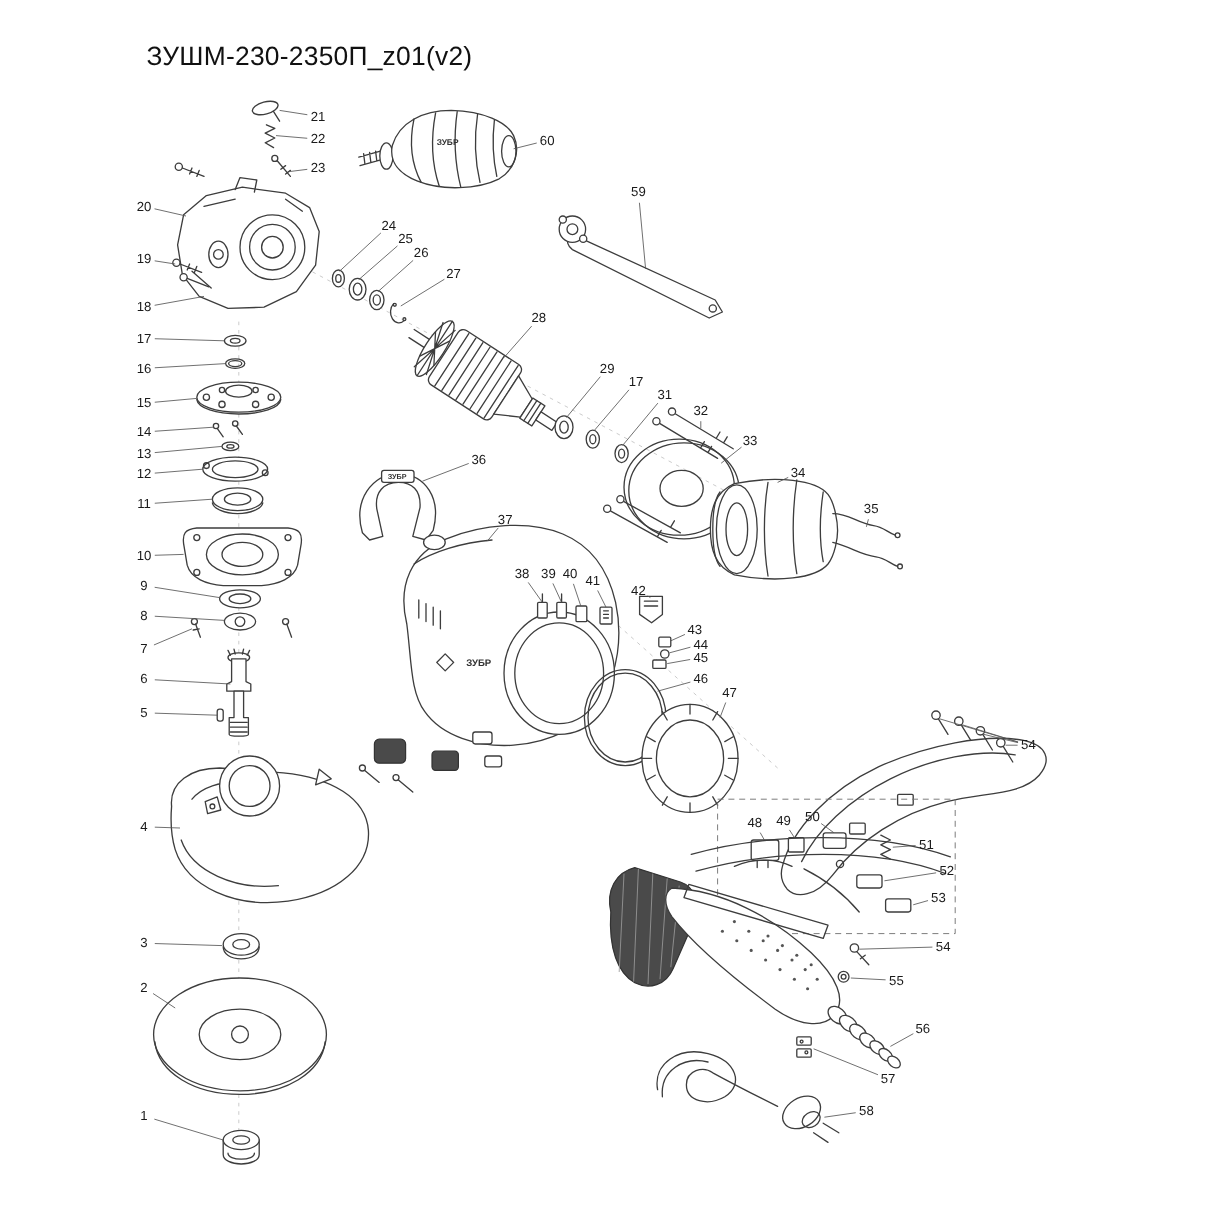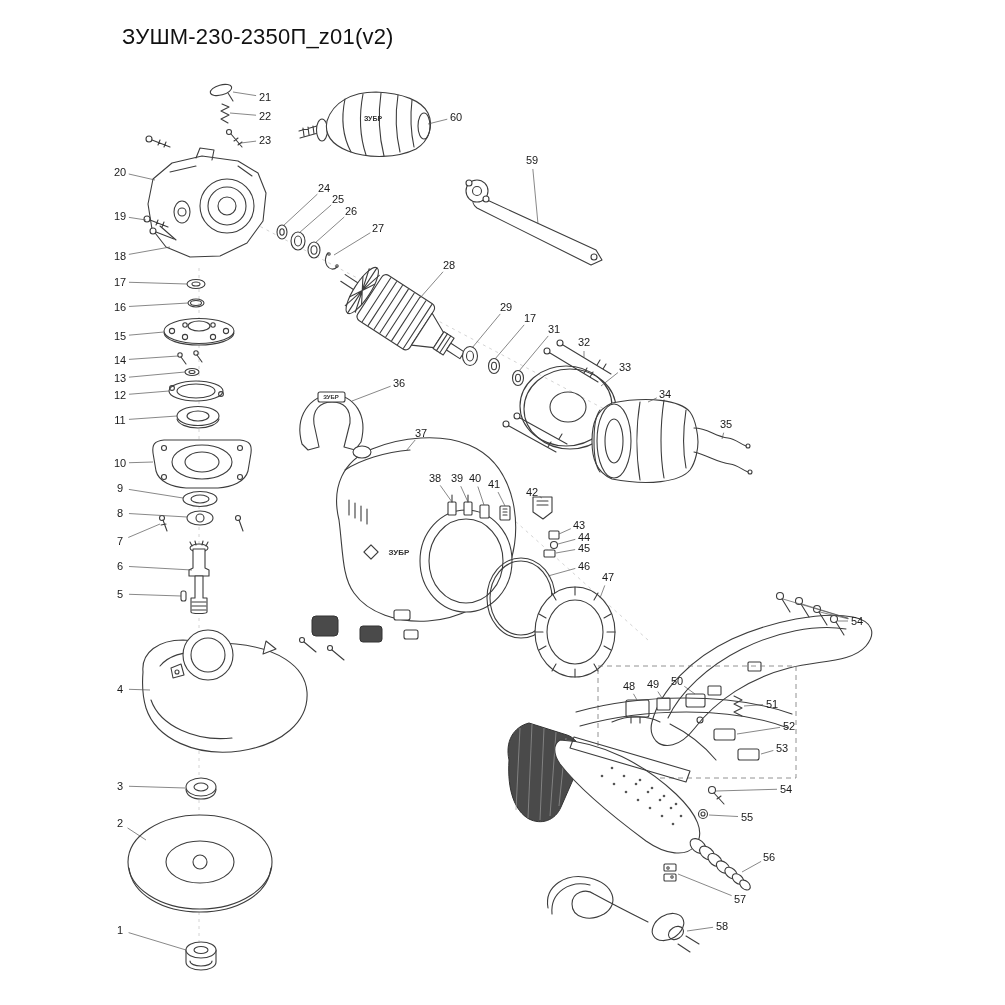--- a/index.html
+++ b/index.html
@@ -1,17 +1,17 @@
 <!DOCTYPE html>
 <html><head>
 <meta charset="utf-8">
 <style>
   html,body{margin:0;padding:0;background:#fff;}
   .page{position:relative;width:1005px;height:1005px;background:#fff;overflow:hidden;font-family:"Liberation Sans",sans-serif;}
-  .title{position:absolute;left:122px;top:24px;font-size:22px;color:#111;letter-spacing:.2px;}
+  .title{position:absolute;left:122px;top:34px;font-size:22px;color:#111;letter-spacing:.2px;}
   svg.diagram{position:absolute;left:0;top:0;}
   .p{fill:none;stroke:#3d3d3d;stroke-width:1.1;stroke-linecap:round;stroke-linejoin:round;}
   .pf{fill:#ffffff;stroke:#3d3d3d;stroke-width:1.1;stroke-linejoin:round;}
   .pd{fill:#4a4a4a;stroke:#333;stroke-width:1;}
   .pl{fill:none;stroke:#9a9a9a;stroke-width:.7;}
   .axis{fill:none;stroke:#c9c9c9;stroke-width:.8;stroke-dasharray:3 4;}
   .dashedbox{fill:none;stroke:#777;stroke-width:.8;stroke-dasharray:5 4;}
   .leader{stroke:#555;stroke-width:.7;}
   .callout{font-size:11px;fill:#1a1a1a;text-anchor:middle;font-family:"Liberation Sans",sans-serif;}
   .brand{fill:#333;text-anchor:middle;font-weight:bold;font-family:"Liberation Sans",sans-serif;}

